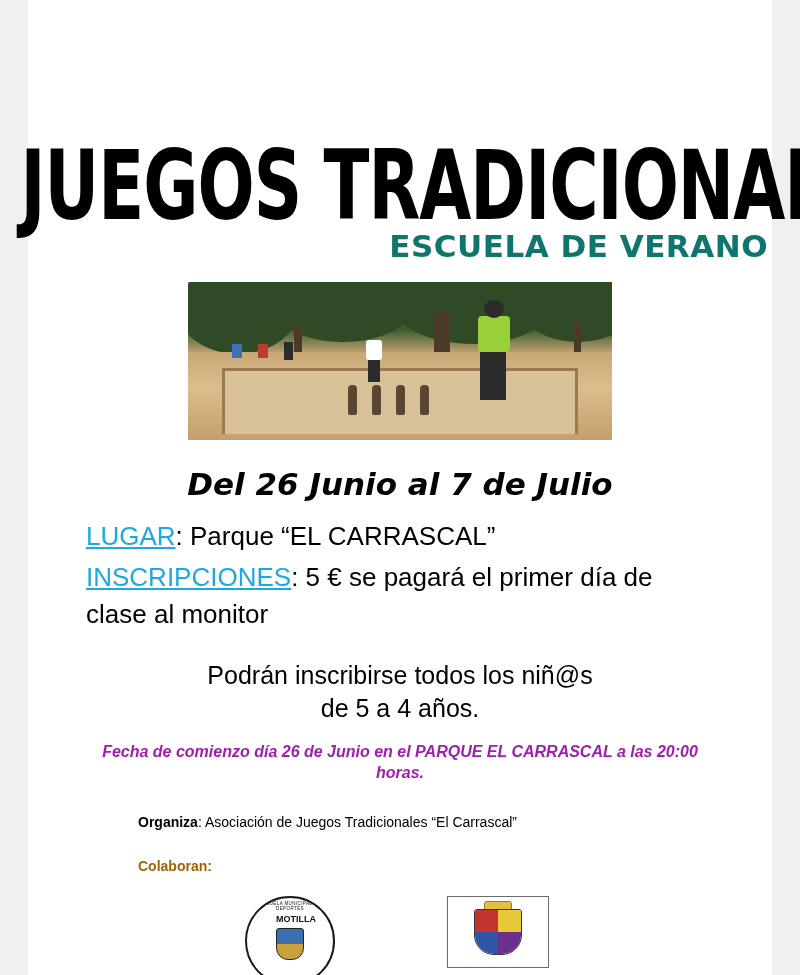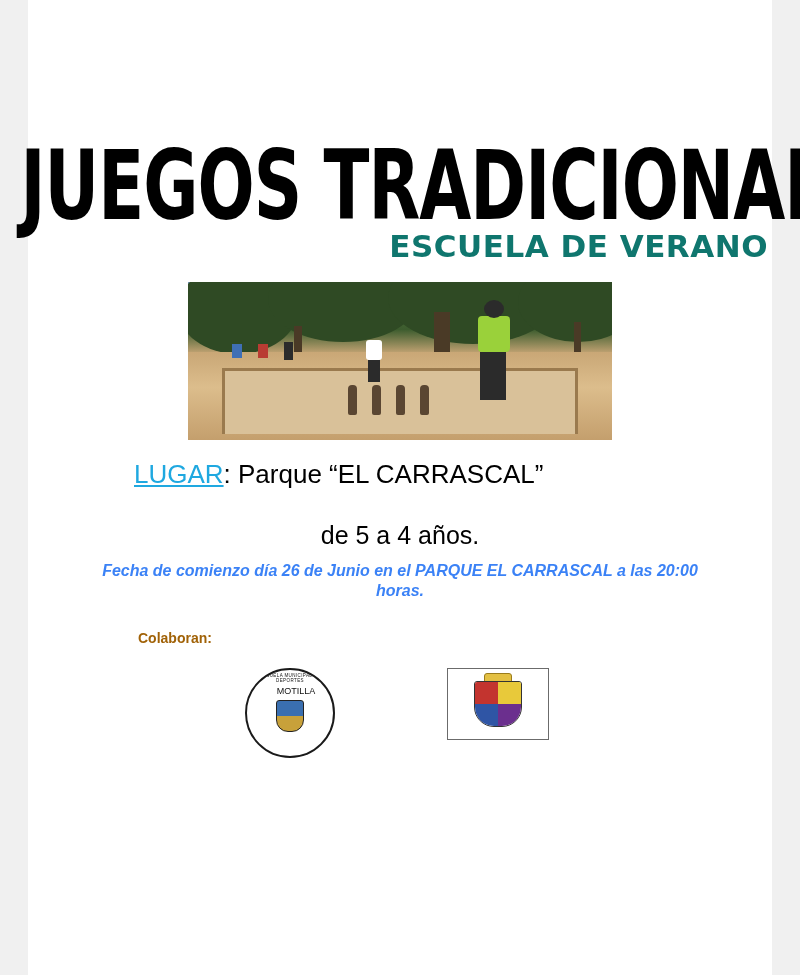--- a/index.html
+++ b/index.html
@@ -127,21 +127,21 @@
     text-align: center;
     font-family: "DejaVu Sans", sans-serif;
     font-style: italic;
     font-weight: bold;
     font-size: 31px;
     color: #000000;
     margin: 26px 0 0 0;
   }
   .info {
     margin: 16px 0 0 0;
-    padding: 0 96px 0 106px;
+    padding: 0 96px 0 58px;
     font-size: 26px;
     color: #000000;
     line-height: 1.42;
   }
   .info .line {
     margin-bottom: 4px;
   }
   .key {
     color: #1fa8e0;
     text-decoration: underline;
@@ -152,22 +152,22 @@
     font-size: 25px;
     color: #000;
     margin-top: 26px;
     line-height: 1.35;
   }
   .start-note {
     text-align: center;
     font-size: 16px;
     font-weight: bold;
     font-style: italic;
-    color: #3b82f6;
-    margin-top: 8px;
+    color: #a21caf;
+    margin-top: 16px;
     line-height: 1.3;
     padding: 0 60px;
   }
   .organiza {
     margin: 30px 0 0 110px;
     font-size: 14px;
     color: #000;
   }
   .organiza b { font-weight: bold; }
   .colaboran {
@@ -208,21 +208,21 @@
     right: 0;
     font-size: 4.5px;
     letter-spacing: 0.4px;
     color: #111;
   }
   .emd-name {
     position: absolute;
     top: 16px;
     left: 12px; right: 0;
     font-size: 9px;
-    font-weight: normal;
+    font-weight: bold;
     color: #111;
   }
   .emd-shield {
     position: absolute;
     left: 50%;
     top: 30px;
     transform: translateX(-50%);
     width: 26px;
     height: 30px;
     background: linear-gradient(#3a6fb0 50%, #c8a13a 50%);
@@ -303,33 +303,41 @@
         <div class="person" style="left:296px; top:18px; width:20px; height:18px; border-radius:50%;"></div>
         <div class="person" style="left:292px; top:70px; width:26px; height:48px;"></div>
 
         <div class="pin" style="left:160px;"></div>
         <div class="pin" style="left:184px;"></div>
         <div class="pin" style="left:208px;"></div>
         <div class="pin" style="left:232px;"></div>
       </div>
     </div>
 
+    <div class="dates">Del 26 Junio al 7 de Julio</div>
 
     <div class="info">
       <div class="line">
         <span class="key">LUGAR</span><span>: </span><span>Parque “EL CARRASCAL”</span>
       </div>
+      <div class="line">
+        <span class="key">INSCRIPCIONES</span><span>: </span><span>5 € se pagará el primer día de clase al monitor</span>
+      </div>
     </div>
 
     <div class="ages">
+      <div>Podrán inscribirse todos los niñ@s</div>
       <div>de 5 a 4 años.</div>
     </div>
 
     <div class="start-note">Fecha de comienzo día 26 de Junio en el PARQUE EL CARRASCAL a las 20:00 horas.</div>
 
+    <div class="organiza">
+      <b>Organiza</b><span>: Asociación de Juegos Tradicionales “El Carrascal”</span>
+    </div>
 
     <div class="colaboran">Colaboran:</div>
 
     <div class="logos">
       <div class="logo logo-emd">
         <div class="emd-circle">
           <div class="emd-ring-text">ESCUELA MUNICIPAL DE DEPORTES</div>
           <div class="emd-name">MOTILLA</div>
           <div class="emd-shield"></div>
 

